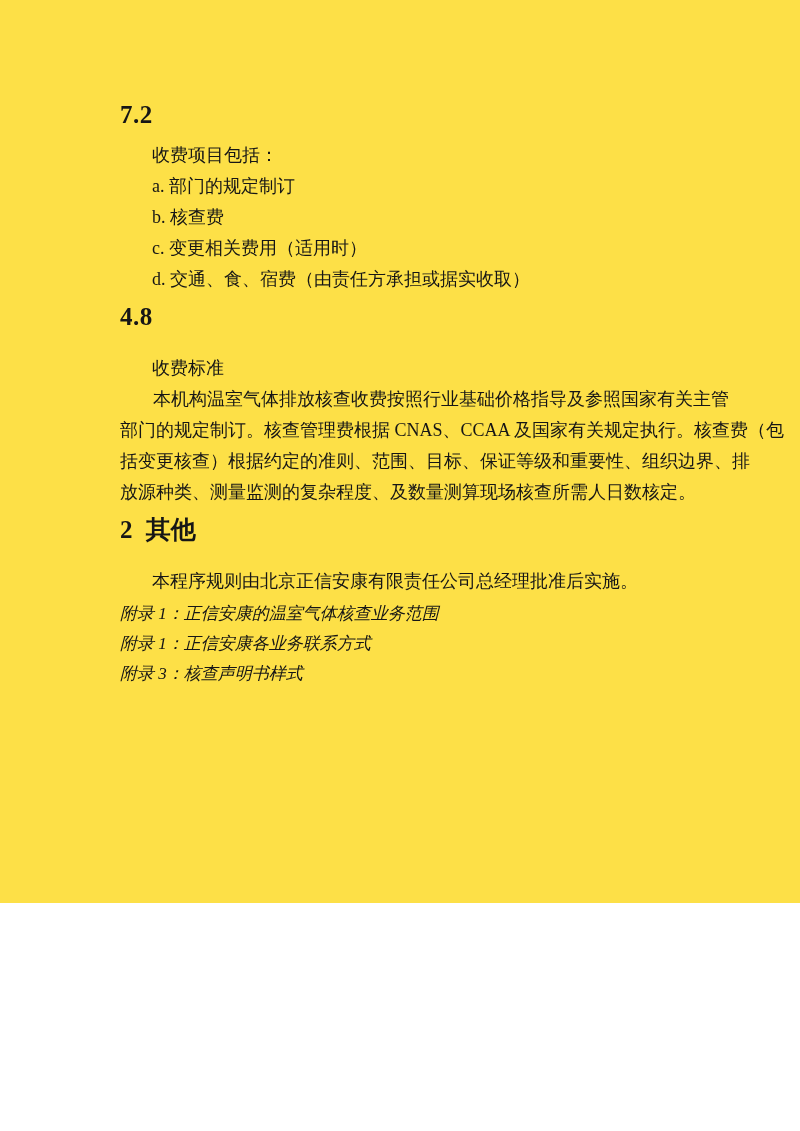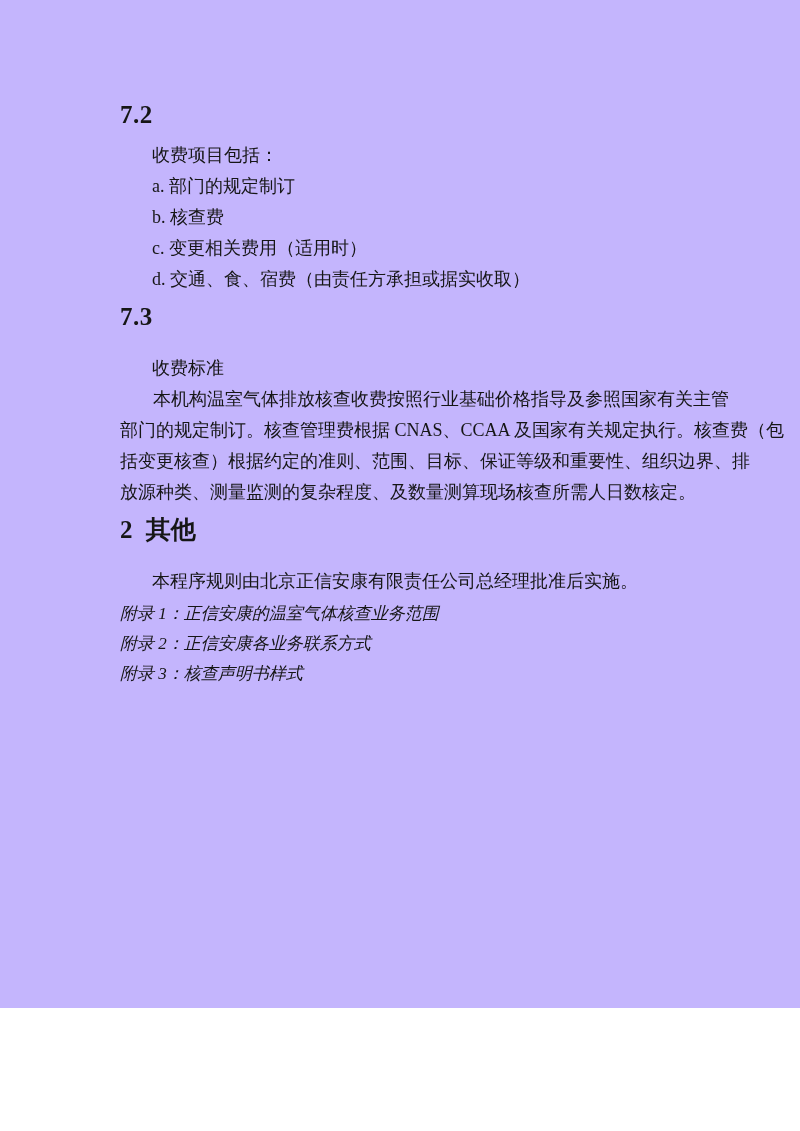--- a/index.html
+++ b/index.html
@@ -1,21 +1,21 @@
 <!DOCTYPE html>
 <html><head>
 <meta charset="utf-8">
 <style>
   * { margin: 0; padding: 0; box-sizing: border-box; }
   html, body { background: #ffffff; }
   .page {
     position: relative;
     width: 800px;
-    height: 1008px;
-    background: #c4b5fd;
+    height: 903px;
+    background: #fde047;
     color: #161616;
     font-family: "Liberation Serif", "DejaVu Serif", serif;
     overflow: hidden;
   }
   .content {
     padding: 101px 120px 0 120px; 
     width: 800px;
   }
   
   .h-num {
@@ -66,31 +66,31 @@
 
     <div class="h-num">7.2</div>
 
     <div class="bline indent1 mt-intro">收费项目包括：</div>
 
     <div class="bline indent1">a. 部门的规定制订</div>
     <div class="bline indent1">b. 核查费</div>
     <div class="bline indent1">c. 变更相关费用（适用时）</div>
     <div class="bline indent1">d. 交通、食、宿费（由责任方承担或据实收取）</div>
 
-    <div class="h-num mt-h73">7.3</div>
+    <div class="h-num mt-h73">4.8</div>
 
     <div class="bline indent1 mt-sub">收费标准</div>
 
     <div class="bline indent2 just">本机构温室气体排放核查收费按照行业基础价格指导及参照国家有关主管</div>
     <div class="bline just">部门的规定制订。核查管理费根据 CNAS、CCAA 及国家有关规定执行。核查费（包</div>
     <div class="bline just">括变更核查）根据约定的准则、范围、目标、保证等级和重要性、组织边界、排</div>
     <div class="bline">放源种类、测量监测的复杂程度、及数量测算现场核查所需人日数核定。</div>
 
     <div class="h-chap">2 其他</div>
 
     <div class="bline indent1 mt-p8">本程序规则由北京正信安康有限责任公司总经理批准后实施。</div>
 
     <div class="appline mt-app">附录 1：正信安康的温室气体核查业务范围</div>
-    <div class="appline">附录 2：正信安康各业务联系方式</div>
+    <div class="appline">附录 1：正信安康各业务联系方式</div>
     <div class="appline">附录 3：核查声明书样式</div>
 
   </div>
 </div>
 
 </body></html>

